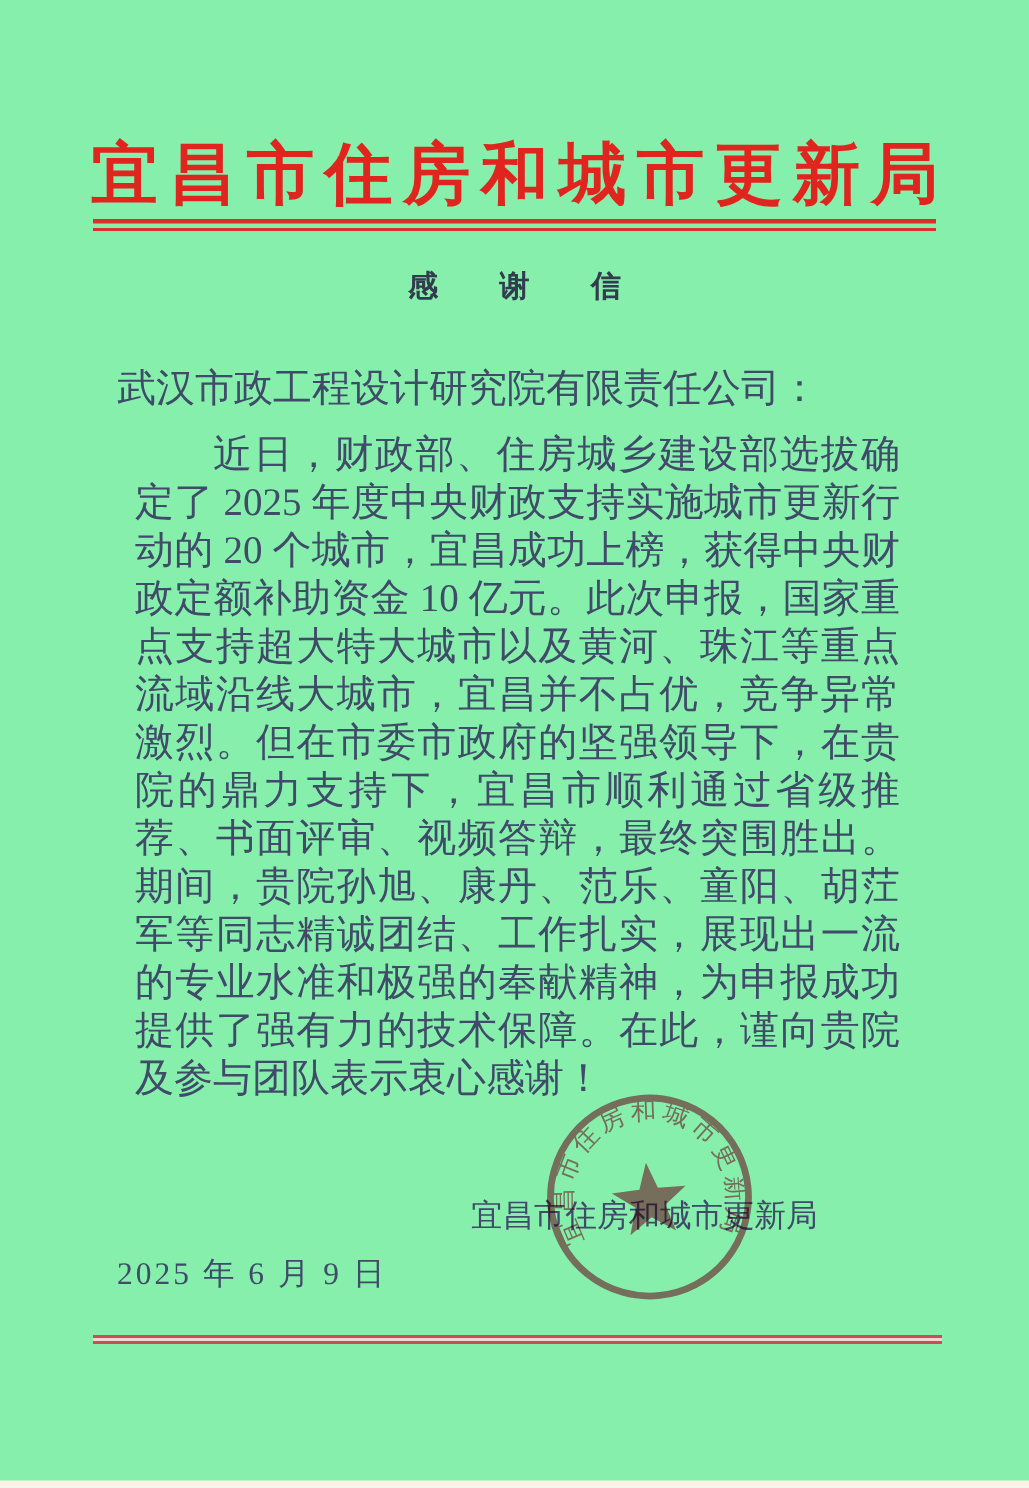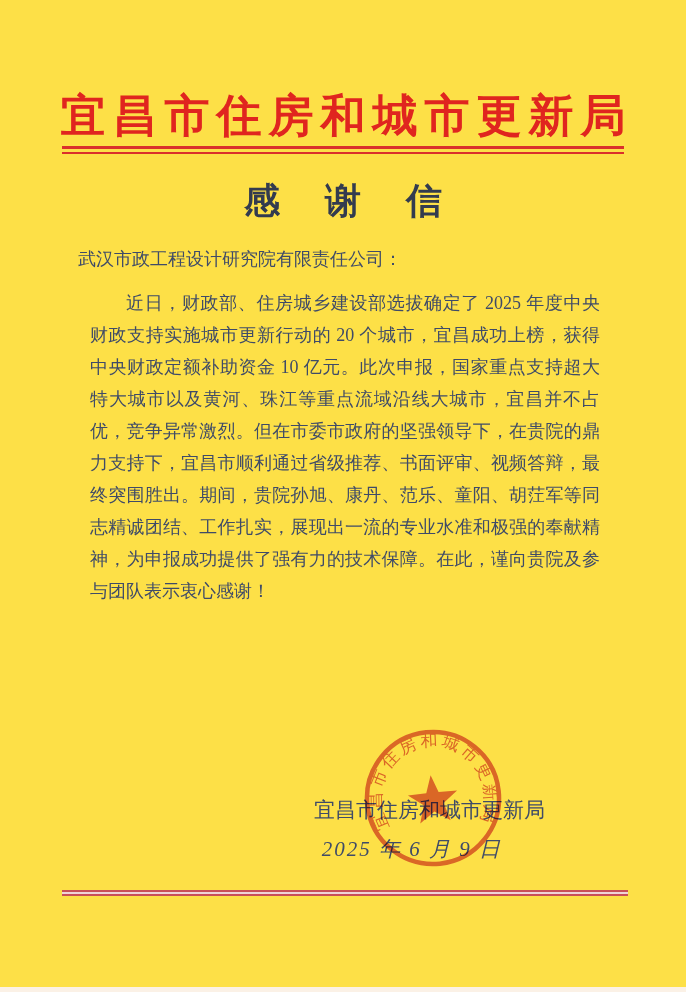--- a/index.html
+++ b/index.html
@@ -1,58 +1,58 @@
 <!DOCTYPE html>
 <html><head>
 <meta charset="utf-8">
 <style>
   html,body{margin:0;padding:0;}
   .page{
     position:relative;
     width:686px;height:992px;
-    background:#fde047;
+    background:#86efac;
     overflow:hidden;
     font-family:"Liberation Serif","DejaVu Serif",serif;
   }
   .letterhead-title{
     position:absolute;top:86px;left:0;width:100%;
     text-align:center;
     font-size:45px;font-weight:bold;
     letter-spacing:7px;text-indent:7px;
     color:#e0251f;
     white-space:nowrap;
   }
   .double-rule{
     position:absolute;top:146px;left:62px;right:62px;
     height:8px;box-sizing:border-box;
     border-top:3px solid #da302b;
     border-bottom:2px solid #da302b;
   }
   .letter-title{
     position:absolute;top:177px;left:0;width:100%;
     text-align:center;
-    font-size:36px;font-weight:bold;
+    font-size:20px;font-weight:bold;
     letter-spacing:18px;text-indent:18px;
     color:#333b4f;
     white-space:nowrap;
   }
   .letter-body{
     position:absolute;top:243px;left:78px;width:534px;
-    font-size:18px;line-height:32px;
+    font-size:26px;line-height:32px;
     color:#3f4b68;
     text-align:justify;
   }
   .letter-body .salutation{margin:0;}
   .letter-body p.para{margin:12px;text-indent:2em;}
   .sign-block{
     position:absolute;top:796px;left:78px;width:534px;
     font-size:21px;color:#3f4b68;
   }
   .signature{text-align:right;padding-right:67px;white-space:nowrap;}
-  .date{text-align:right;padding-right:110px;margin-top:11px;white-space:nowrap;letter-spacing:2px;font-style:italic;}
+  .date{padding-right:110px;margin-top:11px;white-space:nowrap;letter-spacing:2px;}
   .seal{
     position:absolute;left:358px;top:723px;
     width:150px;height:150px;
     transform:rotate(-6deg);
     opacity:0.82;
     mix-blend-mode:multiply;
     pointer-events:none;
   }
   .bottom-rule{
     position:absolute;top:890px;left:62px;right:58px;

